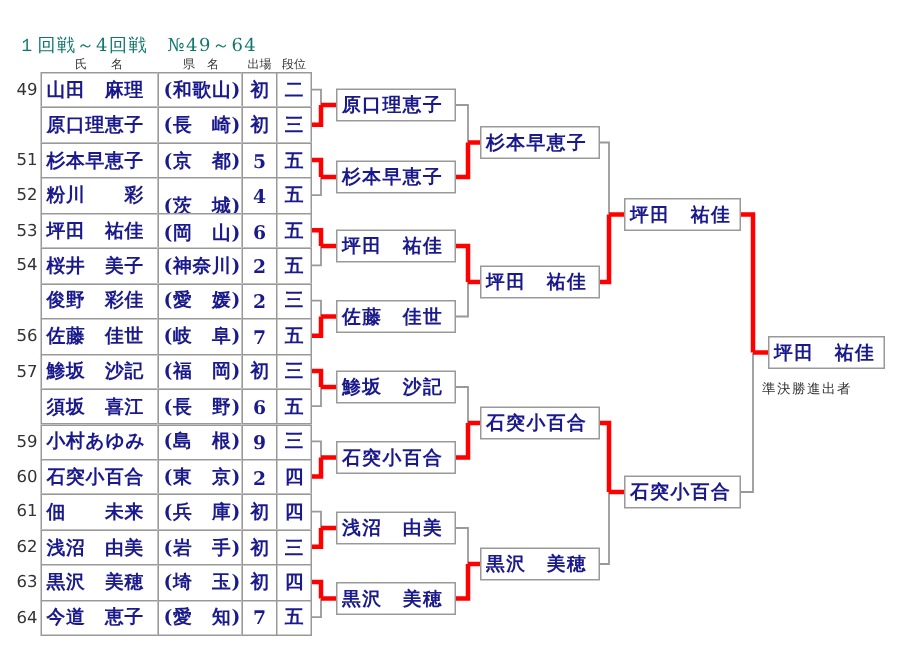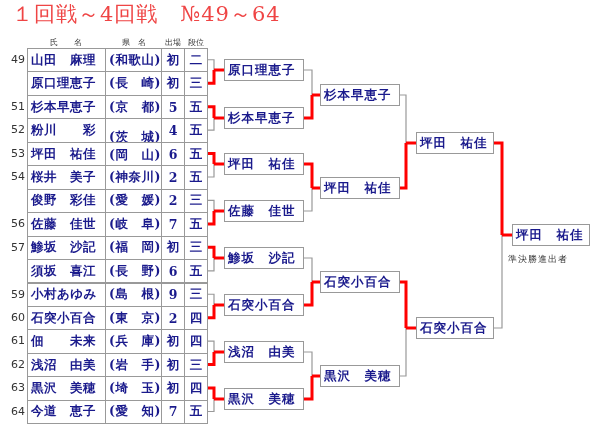--- a/index.html
+++ b/index.html
@@ -1,18 +1,18 @@
 <!DOCTYPE html>
 <html><head>
 <meta charset="utf-8">
 <style>
   html, body { margin:0; padding:0; background:#ffffff; }
   body { width:600px; height:430px; position:relative; overflow:hidden;
          font-family: "DejaVu Serif", "Liberation Serif", serif; }
-  .title { position:absolute; left:12px; top:0; font-size:21px; color:#ef4444; letter-spacing:1px; }
+  .title { position:absolute; left:12px; top:22px; font-size:12px; color:#0f766e; letter-spacing:1px; }
   .hdr { position:absolute; top:37px; font-size:8px; color:#333; text-align:center; }
   .num { position:absolute; left:0; width:25px; text-align:right; font-family:"DejaVu Sans","Liberation Sans",sans-serif; font-size:11px; color:#333; }
   .cell { position:absolute; box-sizing:border-box; border:1px solid #999; color:#1a1a8c;
           font-size:12.5px; font-weight:bold; display:flex; align-items:center; background:#fff; }
   .cell.name { justify-content:flex-start; padding-left:3px; letter-spacing:0.5px; }
   .cell.c { justify-content:center; }
   .box { position:absolute; box-sizing:border-box; border:1px solid #999; background:#fff; color:#1a1a8c;
          font-size:12.5px; font-weight:bold; display:flex; align-items:center; padding-left:3px; letter-spacing:1px; }
   .caption { position:absolute; font-size:9px; color:#333; letter-spacing:1px; }
   svg.lines { position:absolute; left:0; top:0; }

